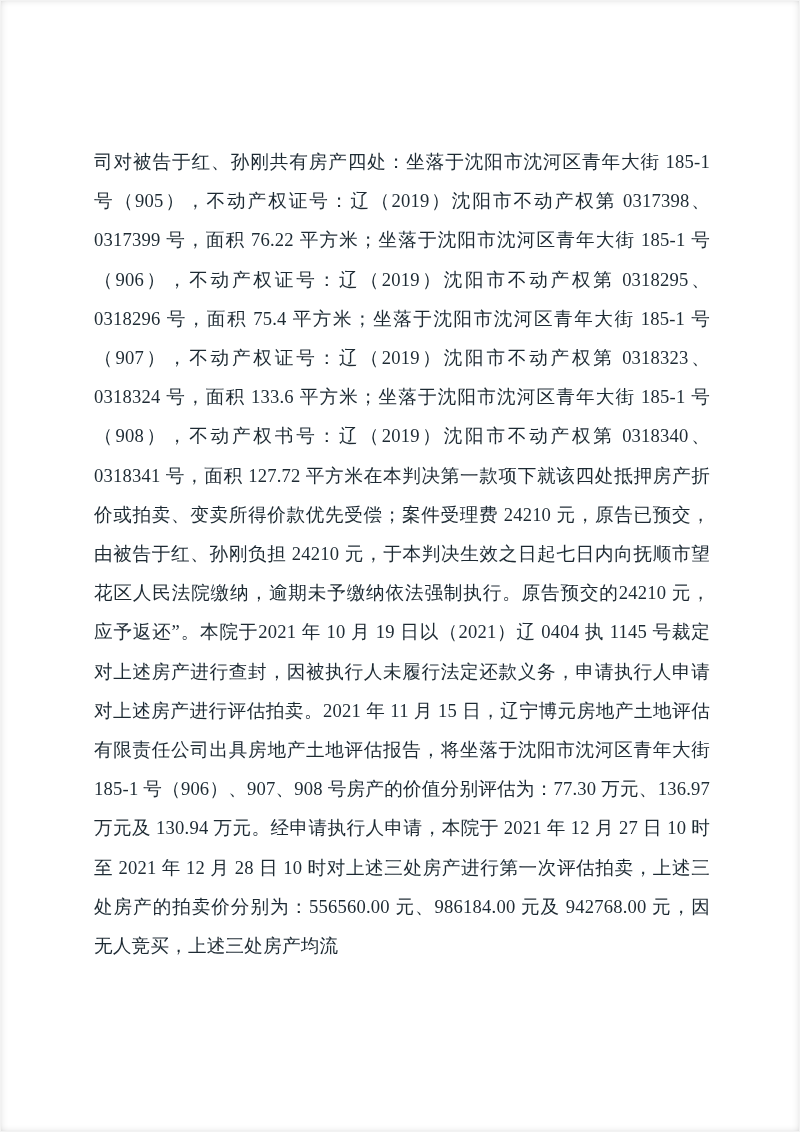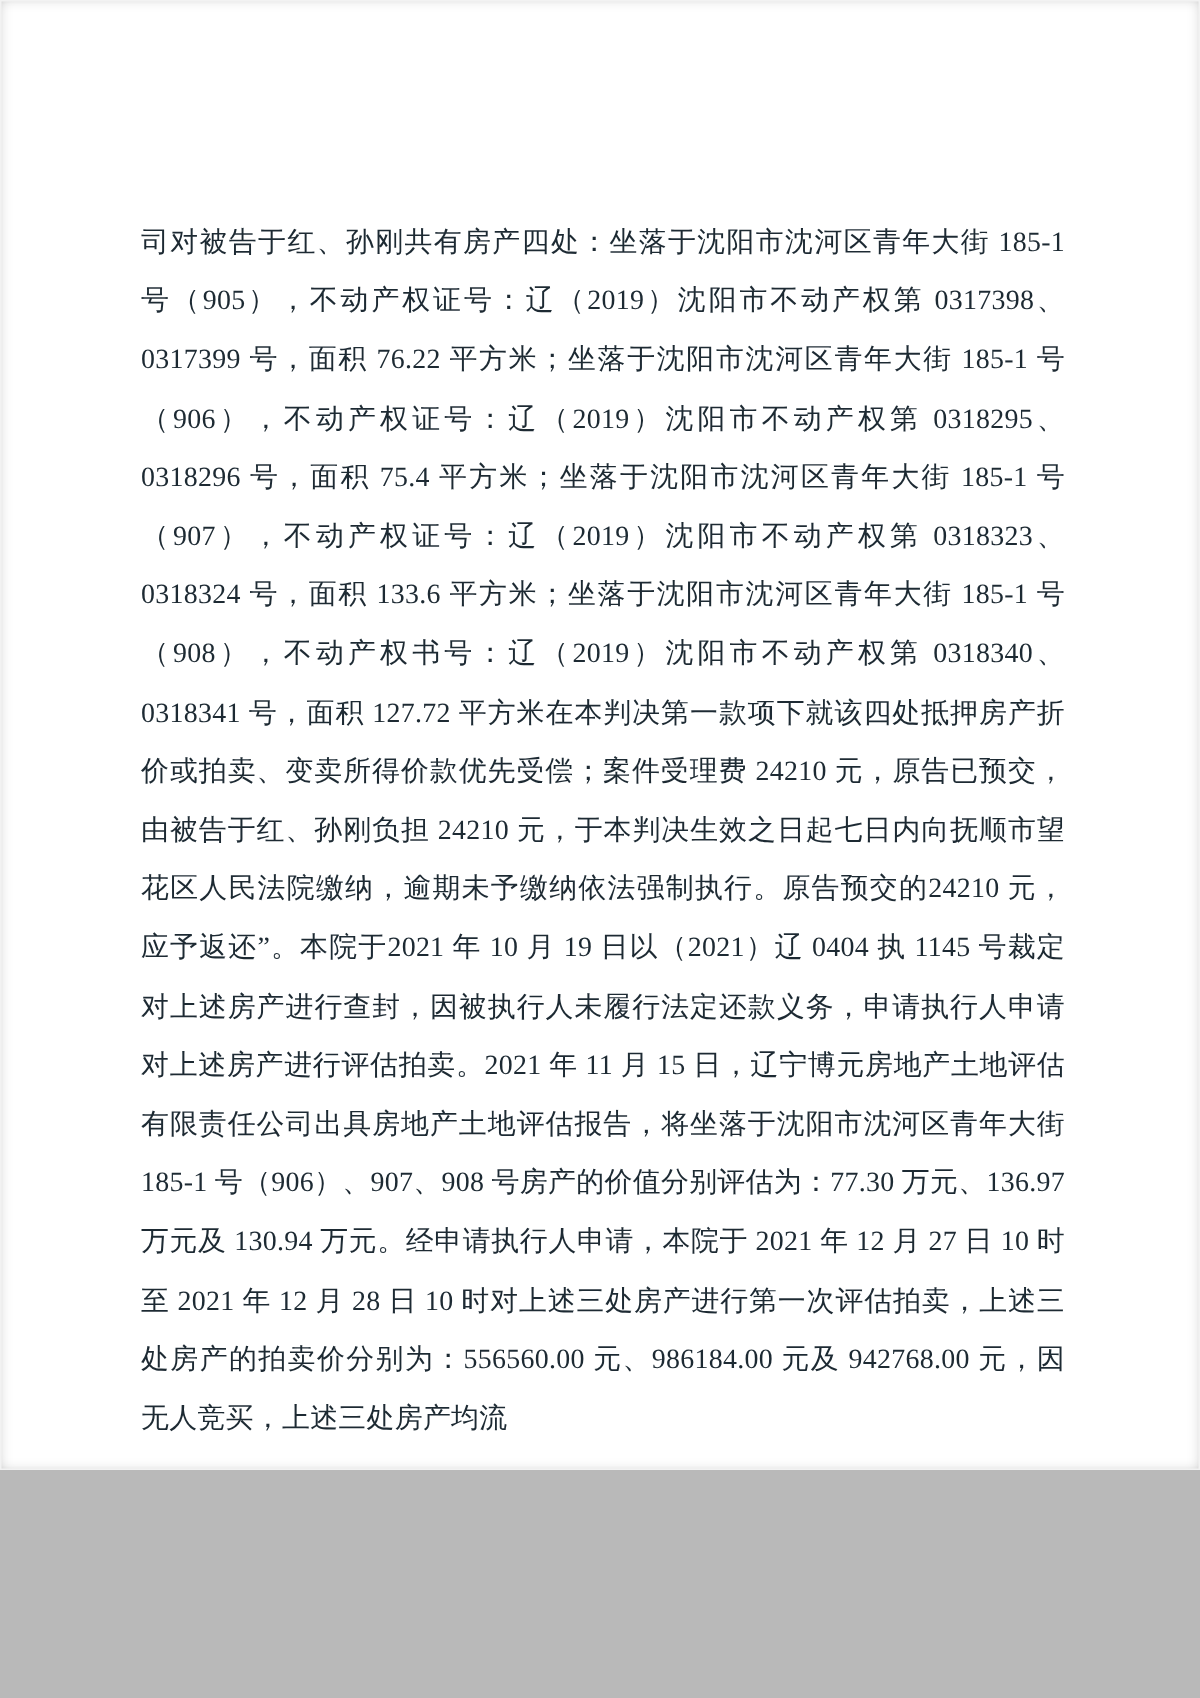--- a/index.html
+++ b/index.html
@@ -9,21 +9,21 @@
   }
   body {
     width: 800px;
     height: 1132px;
     overflow: hidden;
     font-family: "Liberation Serif", "DejaVu Serif", serif;
   }
   .page {
     position: relative;
     width: 800px;
-    height: 980px;
+    height: 1132px;
     background: #ffffff;
     box-sizing: border-box;
   }
   
   .page::before {
     content: "";
     position: absolute;
     inset: 0;
     pointer-events: none;
     box-shadow: inset 0 0 0 1px #f2f2f2,

